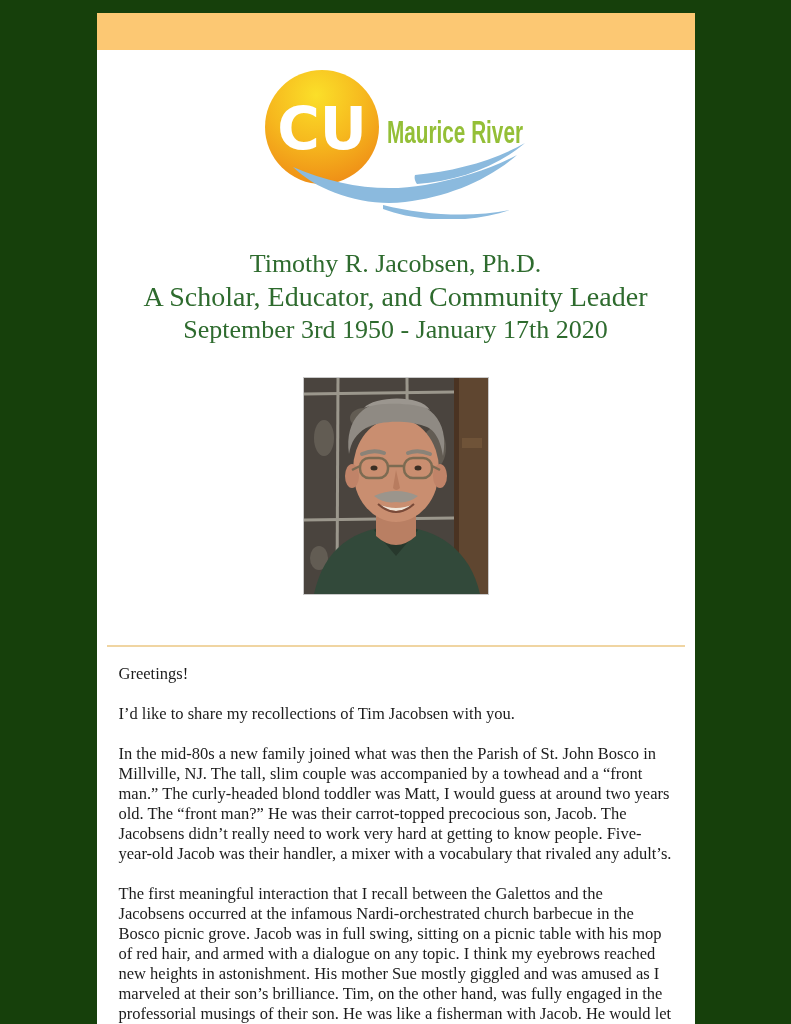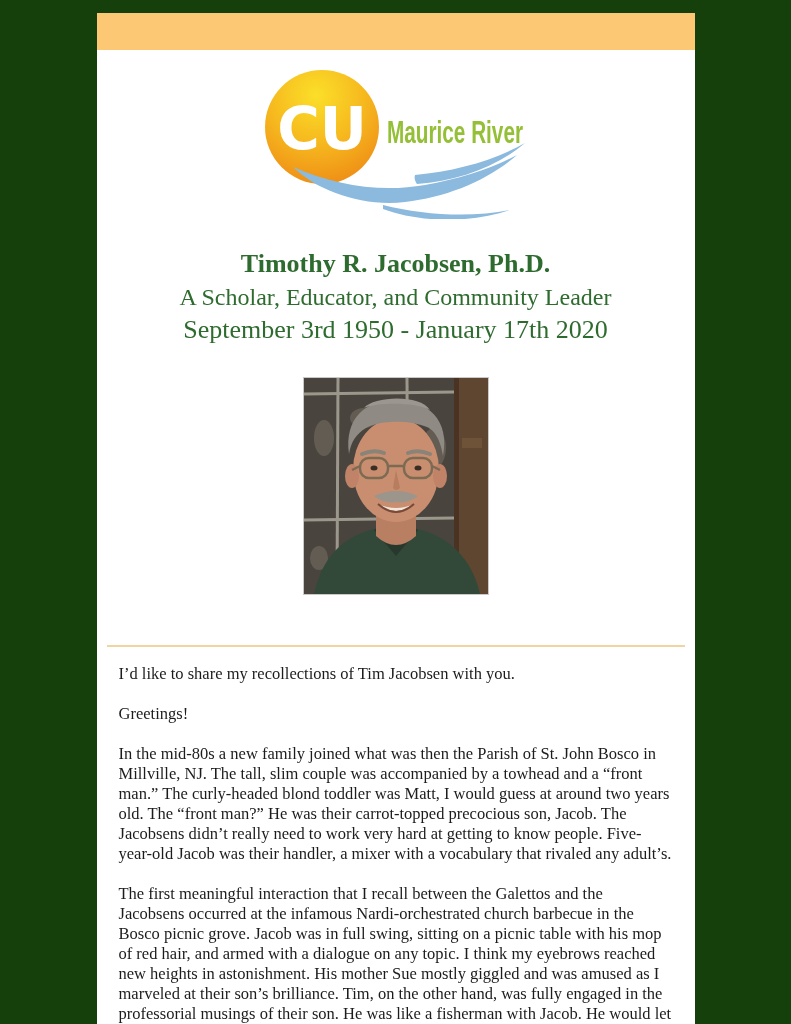--- a/index.html
+++ b/index.html
@@ -29,28 +29,28 @@
     padding-top:19px;
   }
   .title-block {
     text-align:center;
     margin-top:30px;
     color:var(--title-color, #2e6b2e);
   }
   .title-block h1 {
     margin:0;
     font-family:"Liberation Serif", serif;
-    font-weight:700;
+    font-weight:400;
     font-size:26px; line-height:30px;
   }
   .title-block h2 {
     margin:2px 8px 0;
     font-family:"Liberation Serif", serif;
     font-weight:400;
-    font-size:24px; line-height:32px;
+    font-size:28px; line-height:32px;
   }
   .title-block h3 {
     margin:2px 0 0;
     font-family:"Liberation Serif", serif;
     font-weight:400;
     font-size:26px; line-height:30px;
   }
   .photo {
     width:186px; height:218px;
     margin:32px auto 0;
@@ -165,20 +165,20 @@
         <path d="M 70 118 Q 92 108 114 118 Q 104 126 92 124 Q 80 126 70 118 Z" fill="#9b958c"></path>
 
         <path d="M 74 126 Q 92 140 110 126 Q 92 134 74 126 Z" fill="#f0e6da"></path>
         <path d="M 74 126 Q 92 142 110 126" stroke="#7a4a38" stroke-width="2" fill="none"></path>
       </svg>
     </div>
 
     <hr class="divider">
 
     <div class="body-text">
+      <p>Greetings!</p>
       <p>I’d like to share my recollections of Tim Jacobsen with you.</p>
-      <p>Greetings!</p>
       <p>In the mid-80s a new family joined what was then the Parish of St. John Bosco in Millville, NJ. The tall, slim couple was accompanied by a towhead and a “front man.” The curly-headed blond toddler was Matt, I would guess at around two years old. The “front man?” He was their carrot-topped precocious son, Jacob. The Jacobsens didn’t really need to work very hard at getting to know people. Five-year-old Jacob was their handler, a mixer with a vocabulary that rivaled any adult’s.</p>
       <p>The first meaningful interaction that I recall between the Galettos and the Jacobsens occurred at the infamous Nardi-orchestrated church barbecue in the Bosco picnic grove. Jacob was in full swing, sitting on a picnic table with his mop of red hair, and armed with a dialogue on any topic. I think my eyebrows reached new heights in astonishment. His mother Sue mostly giggled and was amused as I marveled at their son’s brilliance. Tim, on the other hand, was fully engaged in the professorial musings of their son. He was like a fisherman with Jacob. He would let him take the line and</p>
     </div>
 
   </div>
 </div>
 
 </body></html>

